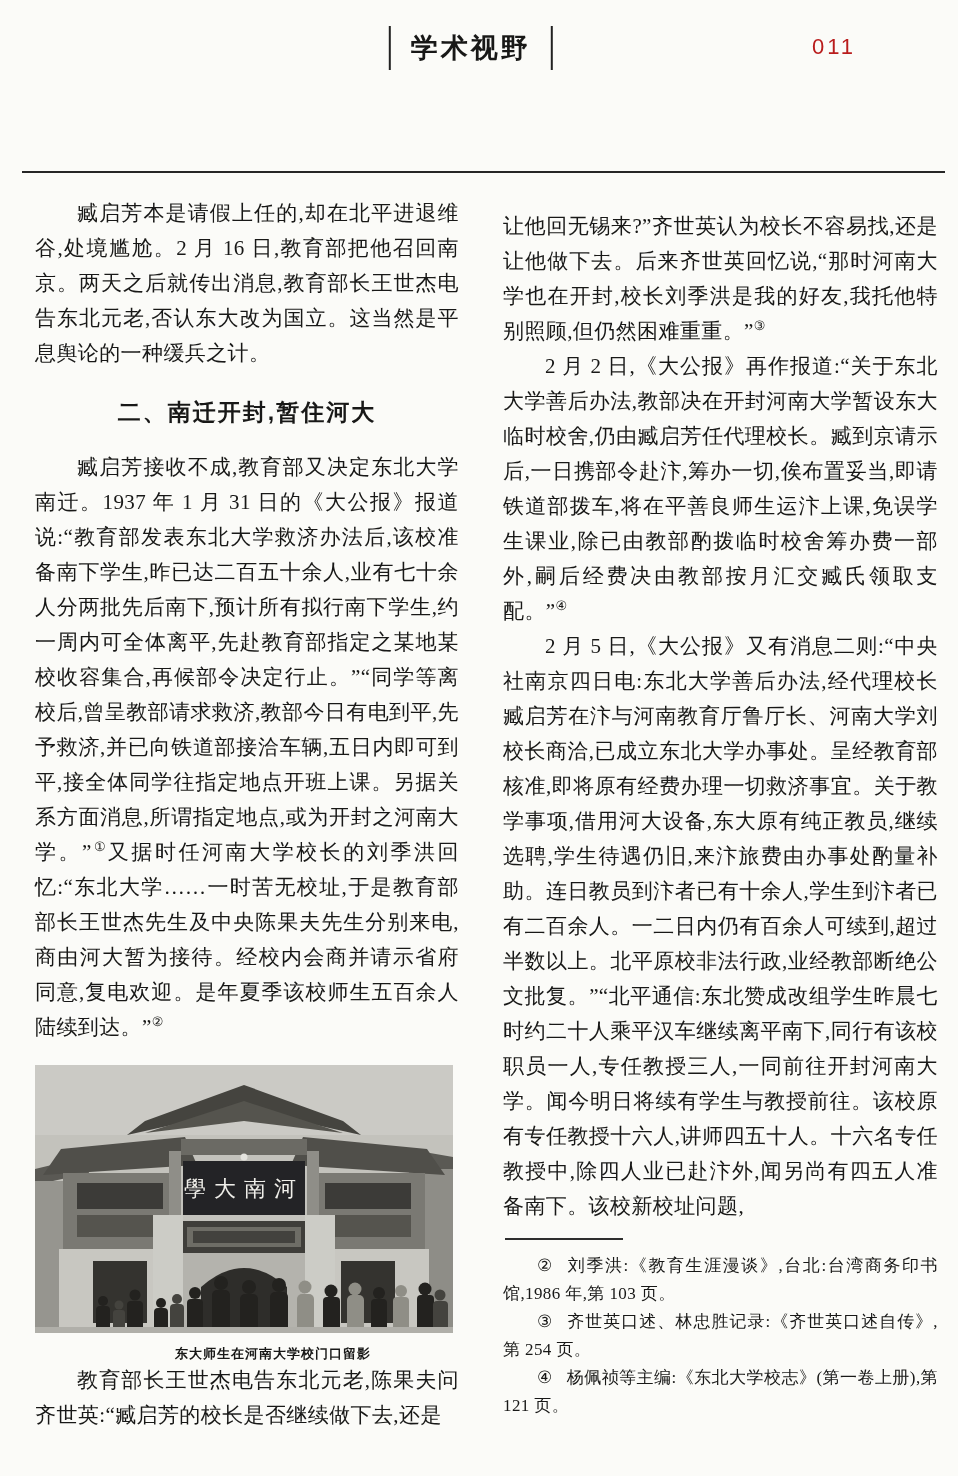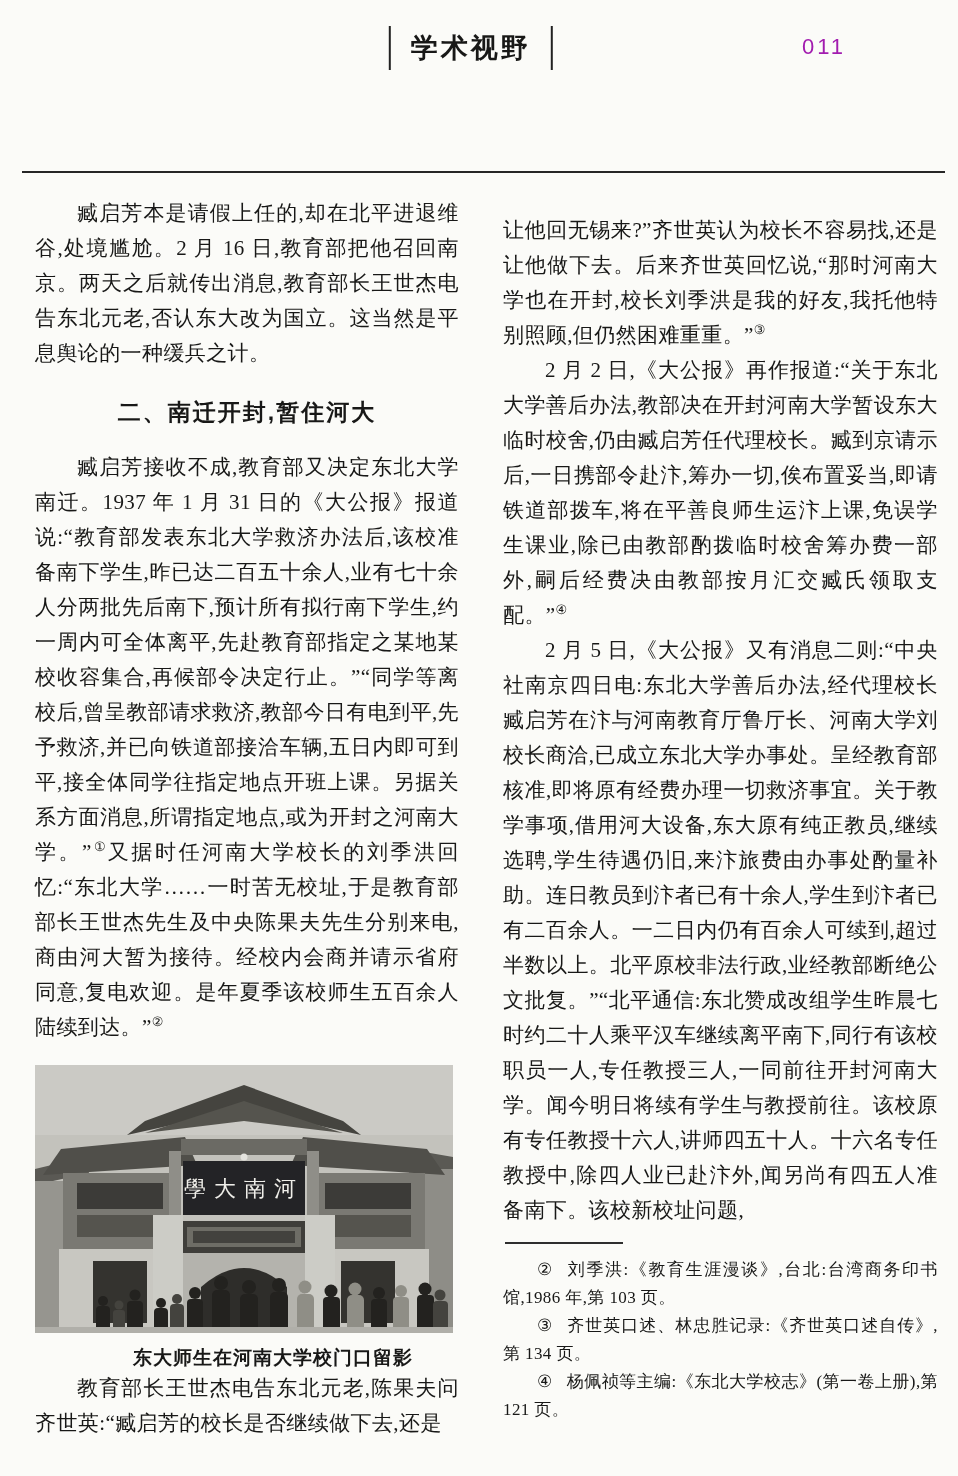--- a/index.html
+++ b/index.html
@@ -14,23 +14,23 @@
   
   .hdr-title{
     position:absolute;top:26px;left:50%;transform:translateX(-55%);
     font-family:"Liberation Sans","DejaVu Sans",sans-serif;
     font-weight:bold;font-size:27px;letter-spacing:3px;
     padding:4px 20px;
     border-left:2px solid #222;border-right:2px solid #222;
     white-space:nowrap;
   }
   .page-num{
-    position:absolute;top:34px;right:112px;
+    position:absolute;top:34px;right:102px;
     font-family:"Liberation Sans","DejaVu Sans",sans-serif;
-    font-size:22px;color:#a21caf;letter-spacing:3px;
+    font-size:22px;color:#b91c1c;letter-spacing:3px;
   }
   .top-rule{
     position:absolute;top:171px;left:22px;width:923px;
     border:none;border-top:2px solid #262626;margin:0;
   }
 
   
   .columns{
     position:absolute;top:196px;left:35px;width:903px;
     display:flex;gap:44px;align-items:center;
@@ -49,21 +49,21 @@
     font-family:"Liberation Sans","DejaVu Sans",sans-serif;
     font-size:23px;font-weight:bold;text-align:center;letter-spacing:2px;
   }
 
   
   figure{margin:20px 0 0 0;width:476px;}
   .photo-svg{display:block;width:418px;height:268px;}
   figcaption{
     margin-top:12px;text-align:center;
     font-family:Liberation Serif, serif;
-    font-weight:bold;font-size:19px;letter-spacing:1px;
+    font-weight:bold;font-size:13px;letter-spacing:1px;
   }
   .after-figure{margin-top:10px;}
 
   
   .footnotes{margin-top:14px;}
   .fn-rule{width:118px;border:none;border-top:2px solid #2e2e2e;margin:0 0 12px 2px;}
   p.fn{
     margin:0;font-size:17px;line-height:28px;letter-spacing:0.4px;
     text-align:justify;text-indent:2em;
   }
@@ -186,19 +186,19 @@
     <section class="col-right">
       <p class="body" style="text-indent:0;"><span>让他回无锡来?”齐世英认为校长不容易找,还是让他做下去。后来齐世英回忆说,“那时河南大学也在开封,校长刘季洪是我的好友,我托他特别照顾,但仍然困难重重。”</span><sup class="ref">③</sup></p>
 
       <p class="body"><span>2 月 2 日,《大公报》再作报道:“关于东北大学善后办法,教部决在开封河南大学暂设东大临时校舍,仍由臧启芳任代理校长。臧到京请示后,一日携部令赴汴,筹办一切,俟布置妥当,即请铁道部拨车,将在平善良师生运汴上课,免误学生课业,除已由教部酌拨临时校舍筹办费一部外,嗣后经费决由教部按月汇交臧氏领取支配。”</span><sup class="ref">④</sup></p>
 
       <p class="body">2 月 5 日,《大公报》又有消息二则:“中央社南京四日电:东北大学善后办法,经代理校长臧启芳在汴与河南教育厅鲁厅长、河南大学刘校长商洽,已成立东北大学办事处。呈经教育部核准,即将原有经费办理一切救济事宜。关于教学事项,借用河大设备,东大原有纯正教员,继续选聘,学生待遇仍旧,来汴旅费由办事处酌量补助。连日教员到汴者已有十余人,学生到汴者已有二百余人。一二日内仍有百余人可续到,超过半数以上。北平原校非法行政,业经教部断绝公文批复。”“北平通信:东北赞成改组学生昨晨七时约二十人乘平汉车继续离平南下,同行有该校职员一人,专任教授三人,一同前往开封河南大学。闻今明日将续有学生与教授前往。该校原有专任教授十六人,讲师四五十人。十六名专任教授中,除四人业已赴汴外,闻另尚有四五人准备南下。该校新校址问题,</p>
 
       <div class="footnotes">
         <hr class="fn-rule">
         <p class="fn"><span class="fn-marker">②</span><span>刘季洪:《教育生涯漫谈》,台北:台湾商务印书馆,1986 年,第 103 页。</span></p>
-        <p class="fn"><span class="fn-marker">③</span><span>齐世英口述、林忠胜记录:《齐世英口述自传》,第 134 页。</span></p>
+        <p class="fn"><span class="fn-marker">③</span><span>齐世英口述、林忠胜记录:《齐世英口述自传》,第 254 页。</span></p>
         <p class="fn"><span class="fn-marker">④</span><span>杨佩祯等主编:《东北大学校志》(第一卷上册),第 121 页。</span></p>
       </div>
     </section>
 
   </div>
 </div>
 
 </body></html>

